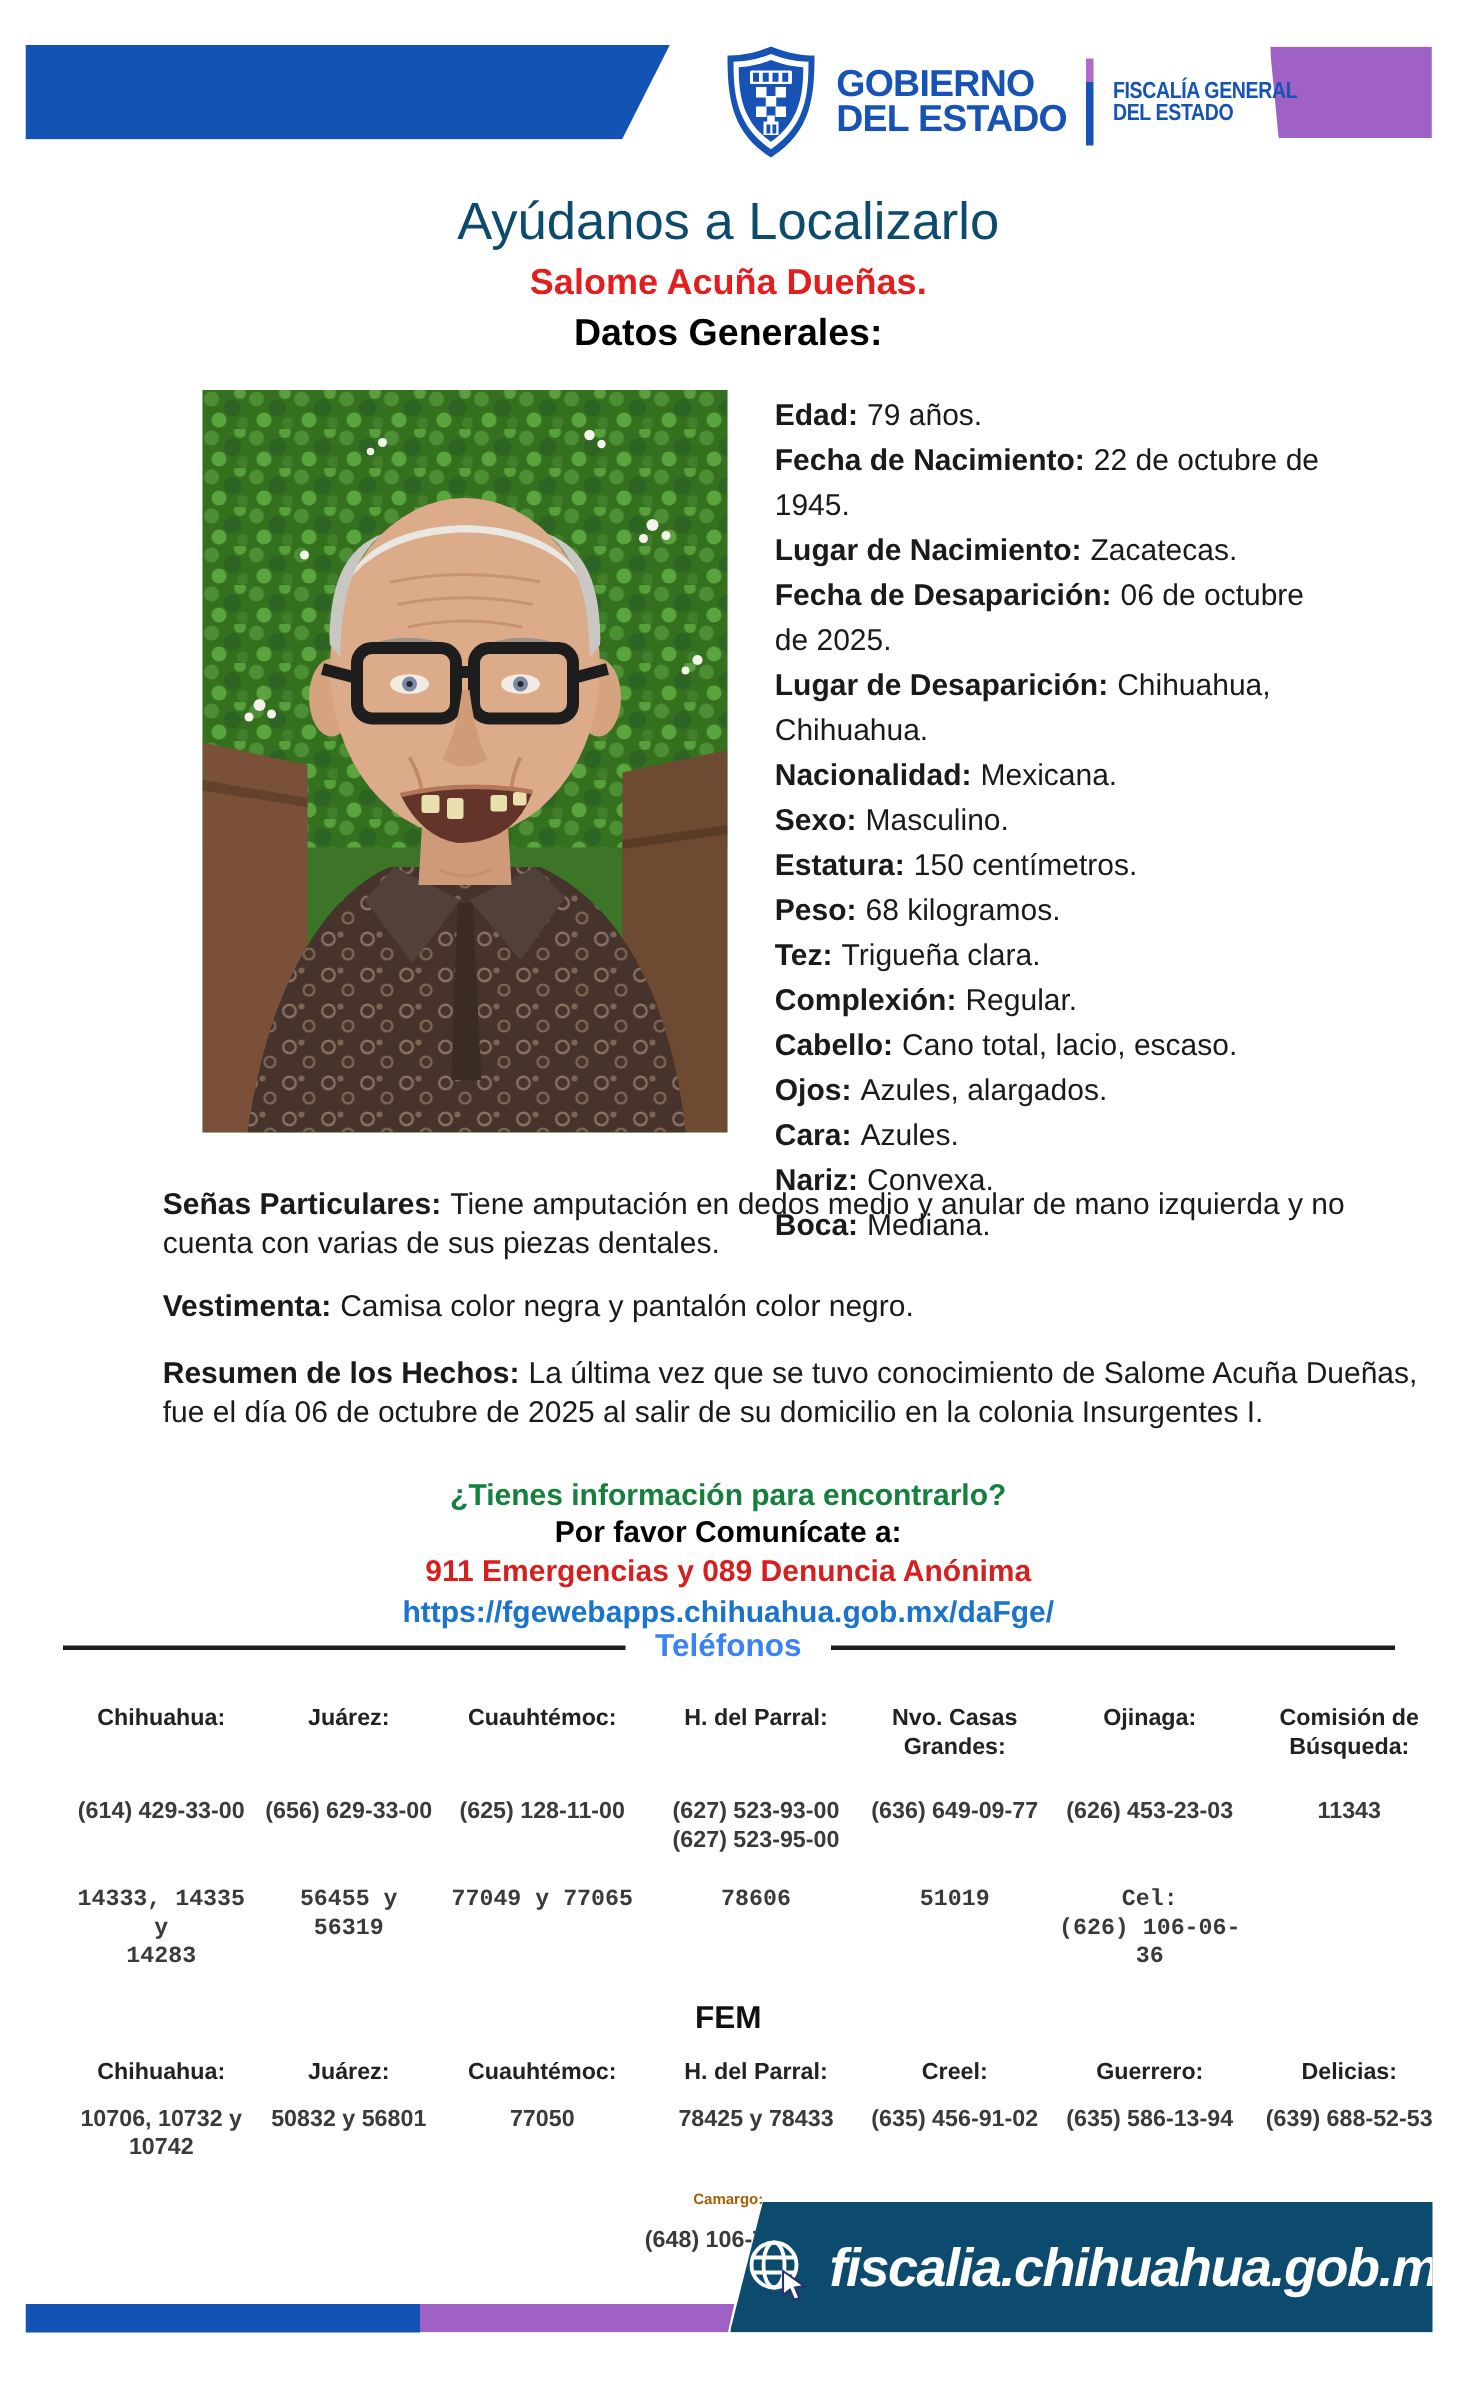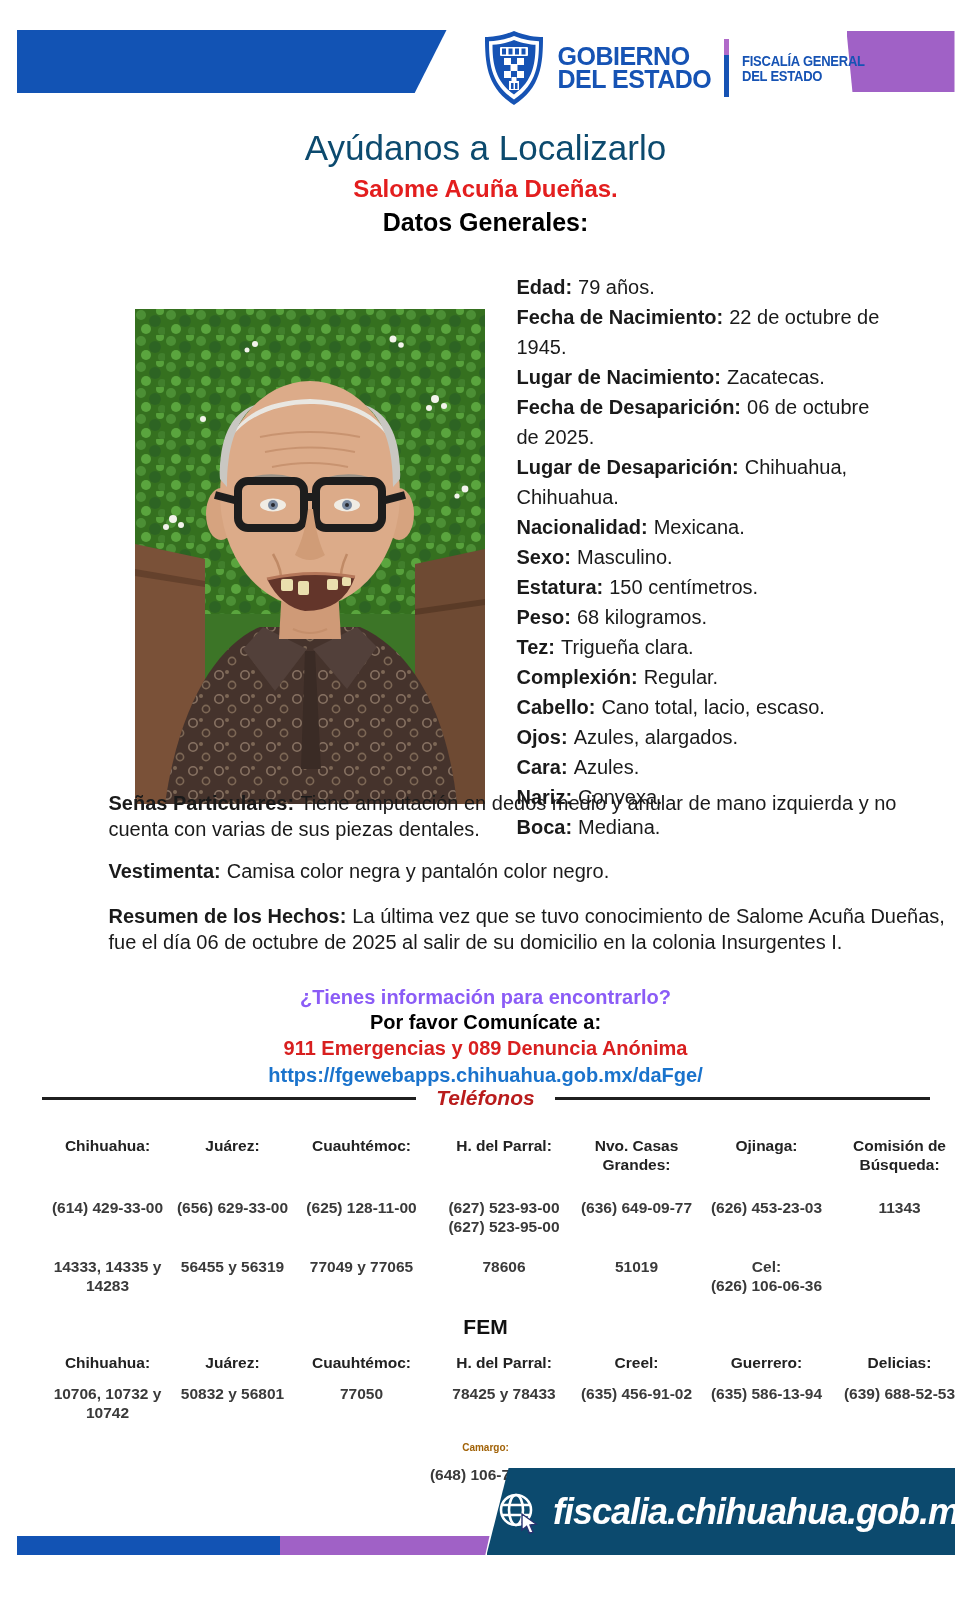--- a/index.html
+++ b/index.html
@@ -26,49 +26,49 @@
   }
   .gob-text { color:#1653b4; font-weight:bold; font-size:25px; line-height:23px; letter-spacing:-0.5px; }
   .logo-divider { width:5px; height:58px; background:linear-gradient(to bottom, #b06ac9 0%, #b06ac9 27%, #1653b4 27%, #1653b4 100%); }
   .fge-text { color:#1653b4; font-weight:bold; font-size:15.5px; line-height:15px; transform:scaleX(0.84); transform-origin:left center; letter-spacing:-0.3px; white-space:nowrap; }
   
   .title-block { position:absolute; left:0; top:128px; width:100%; text-align:center; }
   .title-main { font-size:35px; font-weight:normal; color:#0c4a6e; }
   .title-name { font-size:24px; font-weight:bold; color:#e31e1e; margin-top:7px; }
   .title-section { font-size:25px; font-weight:bold; color:#000; margin-top:5px; }
   
-  .content { position:absolute; left:118px; top:270px; display:flex; gap:32px;align-items:center; }
+  .content { position:absolute; left:118px; top:260px; display:flex; gap:32px; }
   .photo-frame { width:350px; height:495px; overflow:hidden; background:#3c7527; flex:none; }
   .details { width:378px; font-size:20px; line-height:30px; color:#1a1a1a; padding-top:2px; }
   .detail-item .lbl { font-weight:bold; margin-right:6px; }
   
   .para { position:absolute; left:92px; width:840px; font-size:20px; line-height:26px; color:#1a1a1a; }
   .para .lbl { font-weight:bold; margin-right:6px; }
   .para-senas { top:790px; }
   .para-vestimenta { top:858px; }
   .para-resumen { top:903px; }
   
   .contact { position:absolute; left:0; top:985px; width:100%; text-align:center; font-weight:bold; }
   .contact-line { font-size:20px; line-height:25px; }
-  .contact-q { color:#8b5cf6; }
+  .contact-q { color:#15803d; }
   .contact-i { color:#000; }
   .contact-red { color:#d81f1f; margin-top:1px; }
   .contact-url { color:#1a73cc; margin-top:2px; text-decoration:none; display:inline-block; cursor:pointer; }
   
   .phones { position:absolute; left:0; top:1086px; width:100%; color:#2e2e2e; }
   .section-title-row { display:flex; align-items:center; gap:20px; margin:0 25px; }
   .section-title-row .rule { flex:1; height:3px; background:#1f1f1f; }
-  .section-title { font-size:21px; font-weight:bold; color:#b91c1c;font-style:italic; }
+  .section-title { font-size:21px; font-weight:bold; color:#3b82f6; }
   .ptable { display:grid; grid-template-columns:132px 118px 140px 145px 120px 140px 126px; margin:0 25px; }
   .ptable.hdr-row { margin-top:26px; }
   .cell { text-align:center; font-size:15.5px; line-height:19px; white-space:pre-line; padding:0 3px; }
   .cell.h { font-weight:bold; color:#222; }
   .cell.v { font-weight:bold; color:#3a3a3a;text-align:center; }
   .row1 { margin-top:24px; }
-  .row2 { margin-top:21px; }
+  .row2 { margin-top:21px;font-family:Liberation Mono, monospace; }
   .fem-title { text-align:center; font-size:21px; font-weight:bold; color:#111; margin-top:20px; }
   .fem-hdr { margin-top:14px; }
   .fem-row { margin-top:12px; }
   .camargo { text-align:center; margin-top:20px; }
   .camargo .c-l { font-size:10px; font-weight:bold; color:#a16207; }
   .camargo .c-v { font-size:15.5px; font-weight:bold; color:#3a3a3a; margin-top:13px; }
   
   .footer { position:absolute; left:0; top:1468px; width:971px; height:87px; }
   .f-stripe-blue { position:absolute; left:0; top:68px; width:263px; height:19px; background:#1253b4; }
   .f-stripe-purple { position:absolute; left:263px; top:68px; width:210px; height:19px; background:#a061c6; clip-path:polygon(0 0, 100% 0, 98% 100%, 0 100%); }

